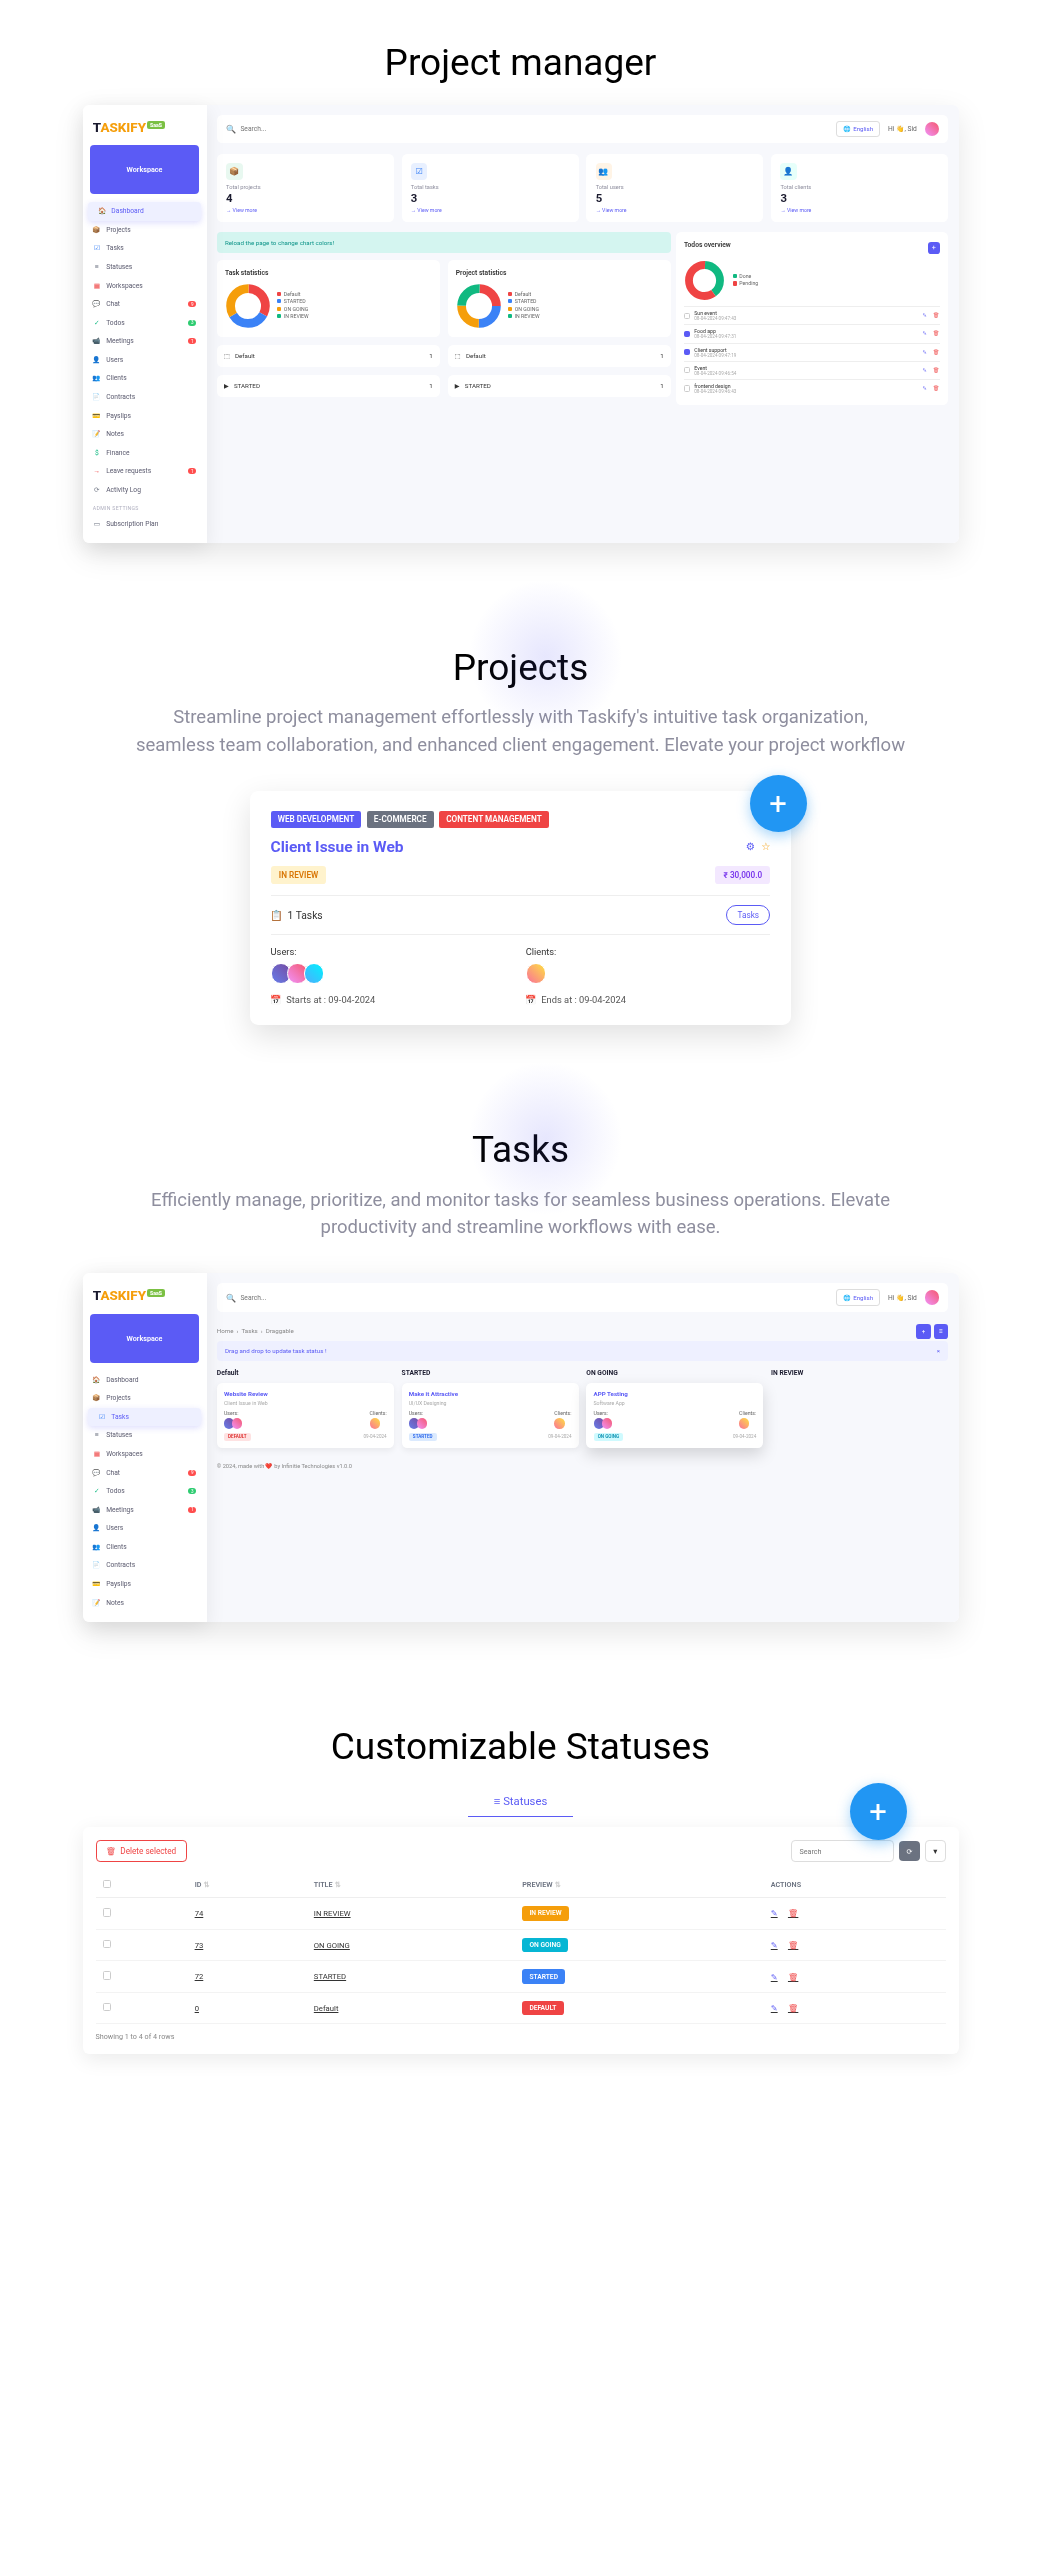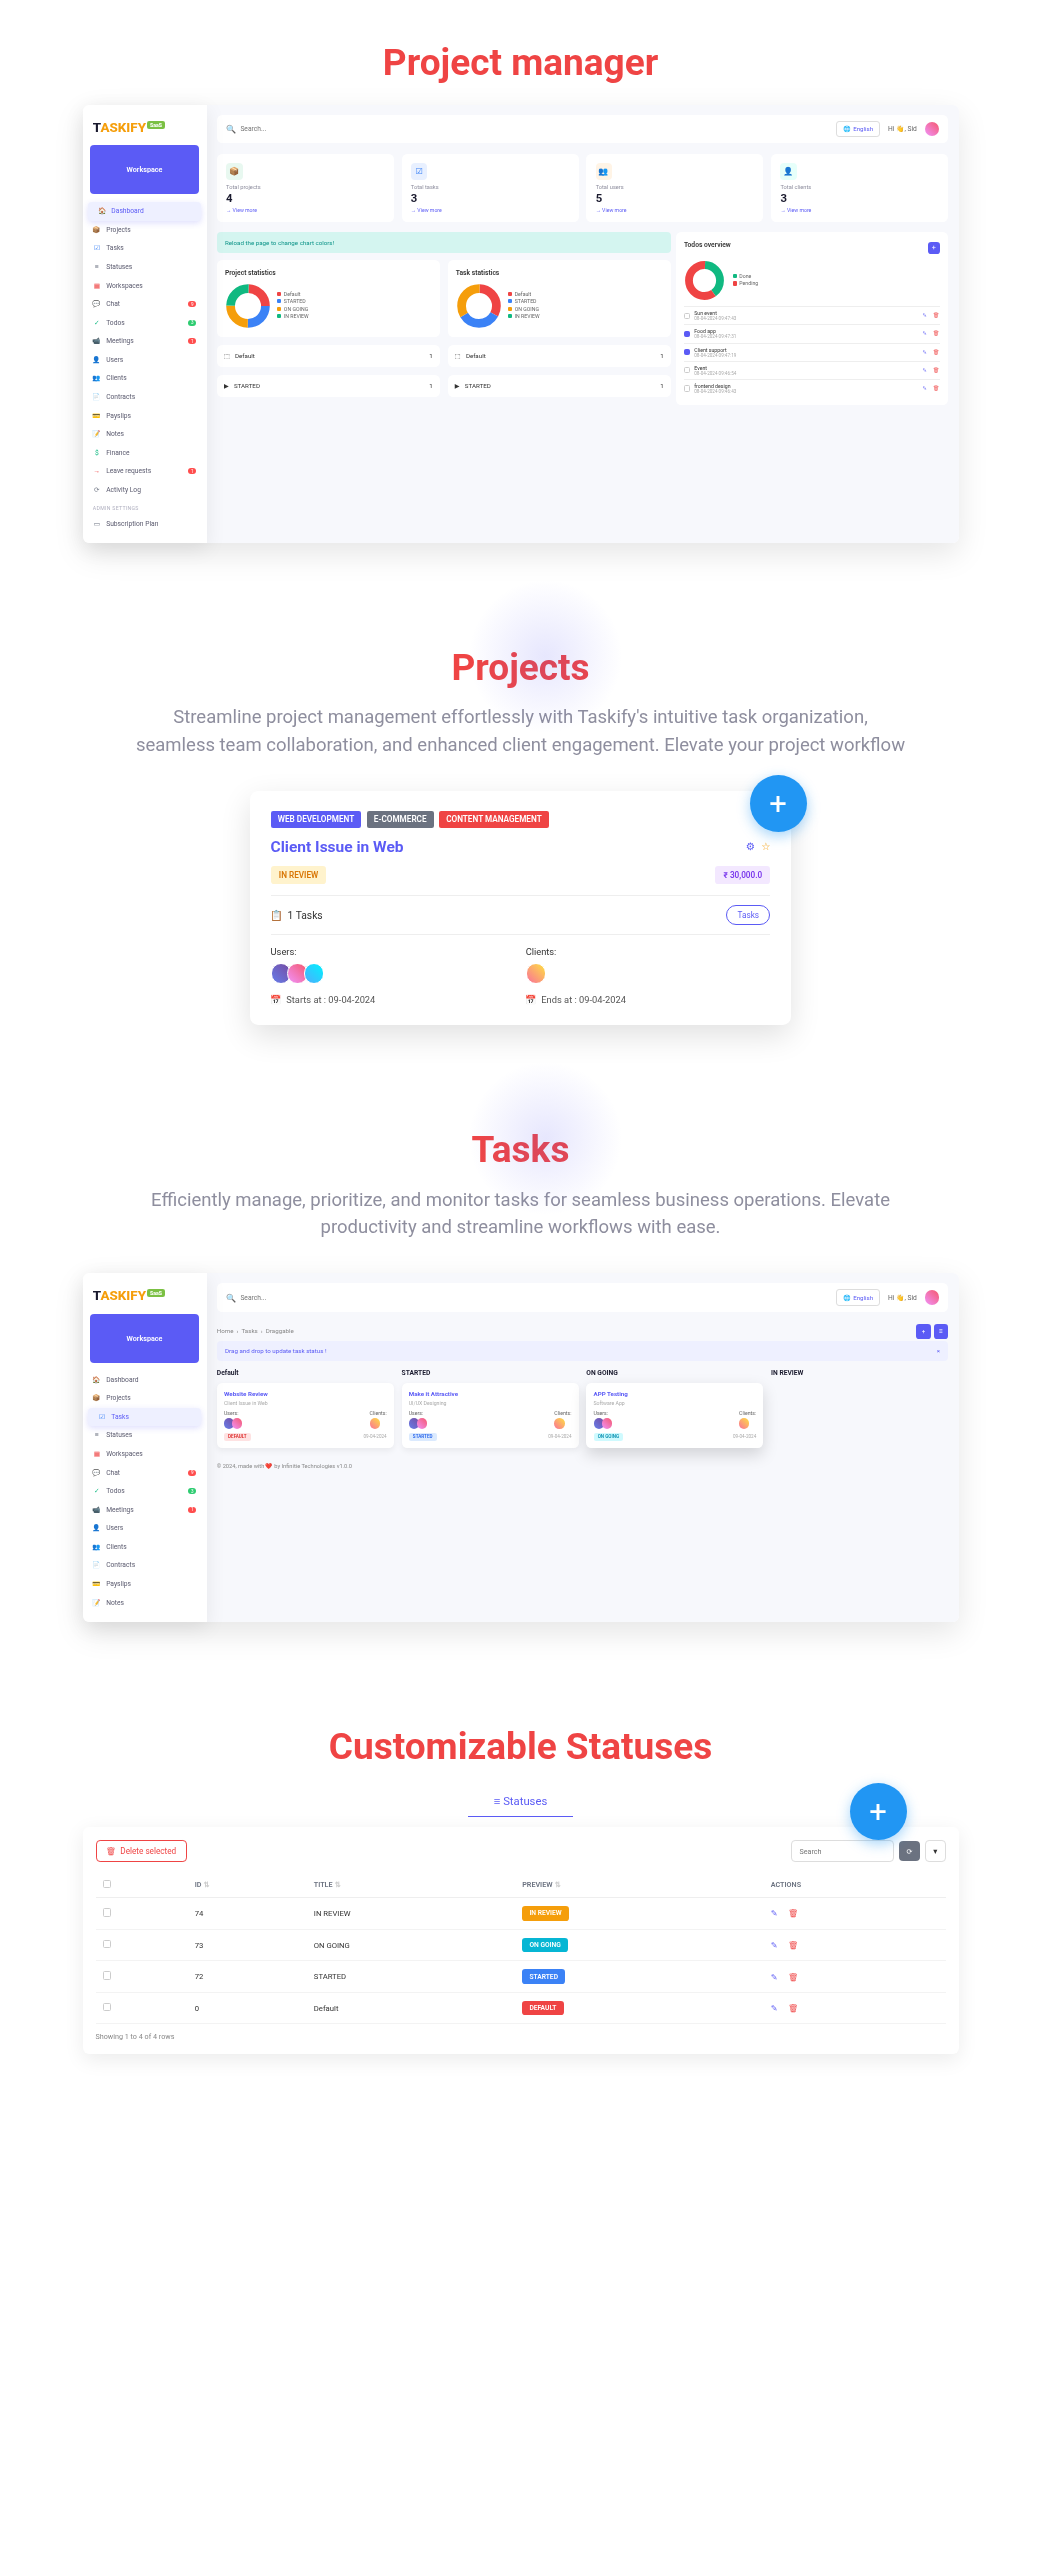--- a/index.html
+++ b/index.html
@@ -1,18 +1,18 @@
 <!DOCTYPE html>
 <html style="font-size:8.2px"><head>
 <meta charset="utf-8">
 <style>
 * { margin: 0; padding: 0; box-sizing: border-box; font-family: -apple-system, BlinkMacSystemFont, 'Segoe UI', Roboto, sans-serif; }
 body { background: #fff; width: 1041px; color: #333; }
 .section { padding: 41px 82px; text-align: center; }
-.section-title { font-size: 37px; font-weight: 700; color: #ef4444; margin-bottom: 15.5px; }
+.section-title { font-size: 37px; font-weight: 400; color: #000000; margin-bottom: 15.5px; }
 .section-desc { font-size: 18.5px; color: #8e8e9e; line-height: 1.5; max-width: 773px; margin: 0 auto 31px; }
 
 
 .dashboard-wrap { display: flex; gap: 0; margin: 20.6px auto; max-width: 876px; text-align: left; box-shadow: 0 10.3px 31px rgba(0,0,0,0.1); border-radius: 6.2px; overflow: visible; position: relative; }
 .sidebar { width: 124px; background: #fff; padding: 10.3px 0; border-radius: 6.2px 0 0 6.2px; box-shadow: 0 5.2px 20.6px rgba(0,0,0,0.08); position: relative; z-index: 2; }
 .logo { font-size: 13.4px; font-weight: 800; padding: 5.2px 10.3px 10.3px; color: #1a1a2e; }
 .logo-badge { background: #7bc043; color: #fff; font-size: 5.2px; padding: 1px 3.1px; border-radius: 2.1px; vertical-align: super; margin-left: 1px; }
 .workspace-btn { margin: 0 7.7px 7.7px; background: #5b5bf5; color: #fff; padding: 20px; border-radius: 4.1px; text-align: center; font-size: 7.2px; font-weight: 600; }
 .nav-item { padding: 5.2px 10.3px; font-size: 6.7px; color: #5a5a6e; display: flex; align-items: center; gap: 5.2px; cursor: pointer; }
 .nav-item.active { background: #eef0ff; color: #5b5bf5; border-radius: 4.1px; margin: 0 5.2px; box-shadow: 0 2.1px 6.2px rgba(91,91,245,0.2); }
@@ -121,21 +121,21 @@
 .table-card { background: #fff; border-radius: 6.2px; padding: 13px; box-shadow: 0 5.2px 20.6px rgba(0,0,0,0.08); }
 .table-toolbar { display: flex; justify-content: space-between; align-items: center; margin-bottom: 10.3px; }
 .delete-btn { border: 0.5px solid #ef4444; color: #ef4444; padding: 5.2px 9.3px; border-radius: 4.1px; font-size: 8.2px; display: flex; align-items: center; gap: 4.1px; }
 .toolbar-right { display: flex; gap: 5.2px; align-items: center; }
 .search-field { border: 0.5px solid #ddd; padding: 5.2px 7.2px; border-radius: 4.1px; font-size: 7.2px; width: 103px; }
 .refresh-btn { background: #6b7280; color: #fff; padding: 5.2px 7.2px; border-radius: 4.1px; font-size: 7.2px; }
 .toggle-btn { border: 0.5px solid #ddd; padding: 5.2px 7.2px; border-radius: 4.1px; }
 table { width: 100%; border-collapse: collapse; }
 th { text-align: left; padding: 7.2px; font-size: 7.2px; color: #6b7280; font-weight: 600; border-bottom: 0.5px solid #eee; margin-left: 48px; }
 th .sort { color: #ccc; margin-left: 2.1px; }
-td { padding: 8.2px 7.2px; font-size: 7.7px; color: #333; border-bottom: 0.5px solid #f3f3f3; }
+td { padding: 8.2px 7.2px; font-size: 7.7px; color: #333; border-bottom: 0.5px solid #f3f3f3; text-decoration: underline; }
 .cb { width: 8.2px; height: 8.2px; border: 0.5px solid #ccc; border-radius: 1.5px; display: inline-block; }
 .preview-badge { padding: 3.1px 7.2px; border-radius: 3.1px; font-size: 6.7px; font-weight: 600; color: #fff; display: inline-block; }
 .preview-badge.review { background: #f59e0b; }
 .preview-badge.ongoing { background: #06b6d4; }
 .preview-badge.started { background: #3b82f6; }
 .preview-badge.default { background: #ef4444; }
 .action-icons { display: flex; gap: 10.3px; }
 .action-icon { font-size: 8.2px; cursor: pointer; }
 .action-icon.edit { color: #5b5bf5; }
 .action-icon.delete { color: #ef4444; }
@@ -273,20 +273,48 @@
     <div class="stat-label">Total clients</div>
     <div class="stat-value">3</div>
     <div class="stat-link">→ View more</div>
   </div>
         </div>
 
       <div style="display:grid; grid-template-columns: 2fr 1.2fr; gap:5px;">
         <div>
           <div class="alert-banner">Reload the page to change chart colors!</div>
           <div style="display:grid; grid-template-columns:1fr 1fr; gap:7.7px; margin-bottom:7.7px;">
+            <div class="chart-card">
+              <div class="chart-title">Task statistics</div>
+              <div class="donut-wrap">
+                <svg class="donut" viewBox="0 0 42 42">
+                  <circle cx="21" cy="21" r="15.9" fill="transparent" stroke="#ef4444" stroke-width="8" stroke-dasharray="33 67" stroke-dashoffset="25"></circle>
+                  <circle cx="21" cy="21" r="15.9" fill="transparent" stroke="#3b82f6" stroke-width="8" stroke-dasharray="33 67" stroke-dashoffset="-8"></circle>
+                  <circle cx="21" cy="21" r="15.9" fill="transparent" stroke="#f59e0b" stroke-width="8" stroke-dasharray="34 66" stroke-dashoffset="-41"></circle>
+                </svg>
+                <div class="legend" id="legend2">
+                    <div class="legend-item">
+                      <span class="legend-dot" style="background:#ef4444"></span>
+                      <span>Default</span>
+                    </div>
+                    <div class="legend-item">
+                      <span class="legend-dot" style="background:#3b82f6"></span>
+                      <span>STARTED</span>
+                    </div>
+                    <div class="legend-item">
+                      <span class="legend-dot" style="background:#f59e0b"></span>
+                      <span>ON GOING</span>
+                    </div>
+                    <div class="legend-item">
+                      <span class="legend-dot" style="background:#10b981"></span>
+                      <span>IN REVIEW</span>
+                    </div>
+                  </div>
+              </div>
+            </div>
             <div class="chart-card">
               <div class="chart-title">Project statistics</div>
               <div class="donut-wrap">
                 <svg class="donut" viewBox="0 0 42 42">
                   <circle cx="21" cy="21" r="15.9" fill="transparent" stroke="#ef4444" stroke-width="8" stroke-dasharray="25 75" stroke-dashoffset="25"></circle>
                   <circle cx="21" cy="21" r="15.9" fill="transparent" stroke="#3b82f6" stroke-width="8" stroke-dasharray="25 75" stroke-dashoffset="0"></circle>
                   <circle cx="21" cy="21" r="15.9" fill="transparent" stroke="#f59e0b" stroke-width="8" stroke-dasharray="25 75" stroke-dashoffset="-25"></circle>
                   <circle cx="21" cy="21" r="15.9" fill="transparent" stroke="#10b981" stroke-width="8" stroke-dasharray="25 75" stroke-dashoffset="-50"></circle>
                 </svg>
                 <div class="legend" id="legend1">
@@ -302,48 +330,20 @@
                       <span class="legend-dot" style="background:#f59e0b"></span>
                       <span>ON GOING</span>
                     </div>
                     <div class="legend-item">
                       <span class="legend-dot" style="background:#10b981"></span>
                       <span>IN REVIEW</span>
                     </div>
                   </div>
               </div>
             </div>
-            <div class="chart-card">
-              <div class="chart-title">Task statistics</div>
-              <div class="donut-wrap">
-                <svg class="donut" viewBox="0 0 42 42">
-                  <circle cx="21" cy="21" r="15.9" fill="transparent" stroke="#ef4444" stroke-width="8" stroke-dasharray="33 67" stroke-dashoffset="25"></circle>
-                  <circle cx="21" cy="21" r="15.9" fill="transparent" stroke="#3b82f6" stroke-width="8" stroke-dasharray="33 67" stroke-dashoffset="-8"></circle>
-                  <circle cx="21" cy="21" r="15.9" fill="transparent" stroke="#f59e0b" stroke-width="8" stroke-dasharray="34 66" stroke-dashoffset="-41"></circle>
-                </svg>
-                <div class="legend" id="legend2">
-                    <div class="legend-item">
-                      <span class="legend-dot" style="background:#ef4444"></span>
-                      <span>Default</span>
-                    </div>
-                    <div class="legend-item">
-                      <span class="legend-dot" style="background:#3b82f6"></span>
-                      <span>STARTED</span>
-                    </div>
-                    <div class="legend-item">
-                      <span class="legend-dot" style="background:#f59e0b"></span>
-                      <span>ON GOING</span>
-                    </div>
-                    <div class="legend-item">
-                      <span class="legend-dot" style="background:#10b981"></span>
-                      <span>IN REVIEW</span>
-                    </div>
-                  </div>
-              </div>
-            </div>
           </div>
           <div class="status-row" id="status-row">
               <div class="status-item">
     <span>⬚</span>
     <span style="flex:1">Default</span>
     <span>1</span>
   </div>
               <div class="status-item">
     <span>⬚</span>
     <span style="flex:1">Default</span>

